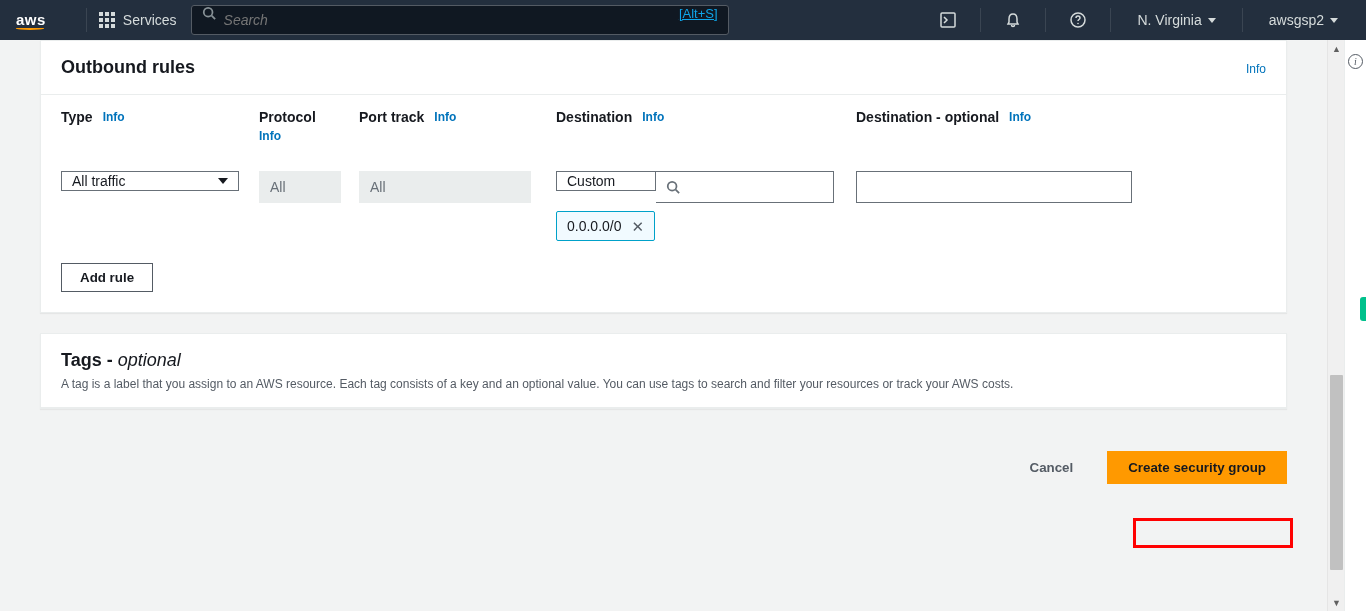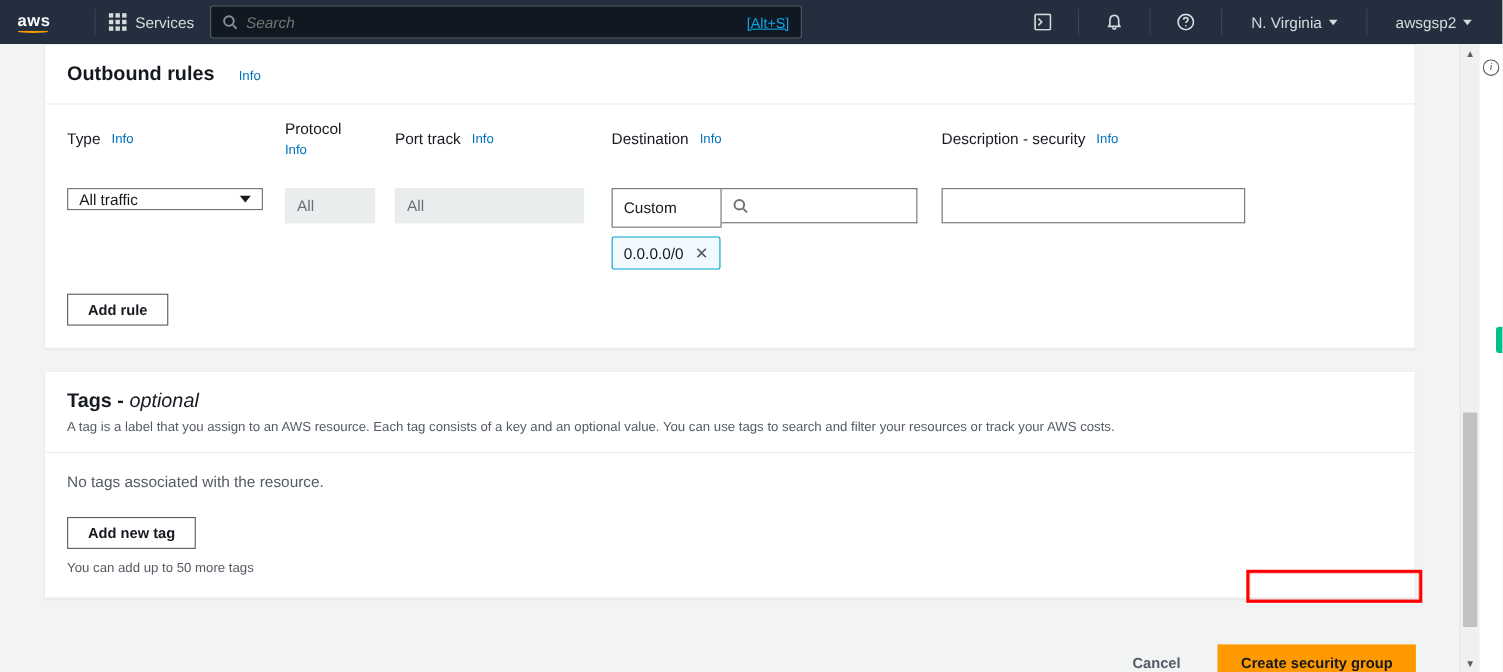--- a/index.html
+++ b/index.html
@@ -56,21 +56,20 @@
     }
     .grid-icon span { background: #d5dbdb; width: 4px; height: 4px; }
 
     .search-container {
       margin-left: 14px;
       background: #101822;
       border: 1px solid #545b64;
       border-radius: 3px;
       height: 30px;
       display: flex;
-      align-items: center;
       padding: 0 10px;
       width: 538px;
       color: #879196;
     }
     .search-container input {
       background: transparent;
       border: none;
       outline: none;
       color: #d5dbdb;
       font-style: italic;
@@ -191,20 +190,21 @@
       border: 1px solid #eaeded;
       box-shadow: 0 1px 1px rgba(0,0,0,0.05);
       margin-bottom: 20px;
     }
     .panel-header {
       padding: 16px 20px;
       border-bottom: 1px solid #eaeded;
       display: flex;
       align-items: baseline;
       gap: 22px;
+      justify-content: space-between;
     }
     .panel-header.col { display: block; }
     .panel-title {
       font-size: 18px;
       font-weight: 700;
       color: #16191f;
     }
     .panel-subtitle {
       font-size: 18px;
       font-weight: 700;
@@ -218,23 +218,22 @@
     .info-link {
       color: #0073bb;
       font-size: 12px;
       cursor: pointer;
     }
 
     
     .rules-headers {
       display: flex;
       padding: 14px 20px 0 20px;
-      font-weight: 400;
+      font-weight: 700;
       color: #16191f;
-      align-items: center;
     }
     .col-type { width: 198px; }
     .col-protocol { width: 100px; }
     .col-port { width: 197px; }
     .col-dest { width: 300px; }
     .col-desc { width: 295px; }
     .col-action { flex: 1; }
     .header-label { display: inline-flex; align-items: center; gap: 10px; }
     .header-info { display: block; margin-top: 4px; }
 
@@ -270,21 +269,21 @@
       display: flex;
       align-items: center;
       padding: 0 10px;
       color: #687078;
     }
     .col-protocol .awsui-input-disabled { width: 82px; }
     .col-port .awsui-input-disabled { width: 172px; }
 
     .dest-select {
       border: 1px solid #687078;
-      height: 36px;
+      height: 20px;
       display: flex;
       align-items: center;
       justify-content: space-between;
       padding: 0 10px;
       width: 100px;
       cursor: pointer;
     }
     .dest-token-input {
       border: 1px solid #687078;
       border-left: none;
@@ -494,21 +493,21 @@
           </span>
         </div>
         <div class="col-dest">
           <span class="header-label">
             <span>Destination</span>
             <span class="info-link">Info</span>
           </span>
         </div>
         <div class="col-desc">
           <span class="header-label">
-            <span>Description - security</span>
+            <span>Destination - optional</span>
             <span class="info-link">Info</span>
           </span>
         </div>
         <div class="col-action"></div>
       </div>
 
       <div class="rules-row">
         <div class="col-type">
           <div class="awsui-select">
             <span>All traffic</span>
@@ -557,25 +556,20 @@
       </div>
     </div>
 
     <div class="panel">
       <div class="panel-header col">
         <div class="panel-subtitle">
           <span>Tags - </span><span class="optional">optional</span>
         </div>
         <div class="panel-desc">A tag is a label that you assign to an AWS resource. Each tag consists of a key and an optional value. You can use tags to search and filter your resources or track your AWS costs.</div>
       </div>
-      <div class="tags-body">
-        <div class="tags-empty">No tags associated with the resource.</div>
-        <button class="btn-secondary">Add new tag</button>
-        <div class="tag-hint">You can add up to 50 more tags</div>
-      </div>
     </div>
 
   </div>
 
   <div class="page-actions">
     <button class="btn-link">Cancel</button>
     <button class="btn-primary">Create security group</button>
   </div>
 </div>
 

